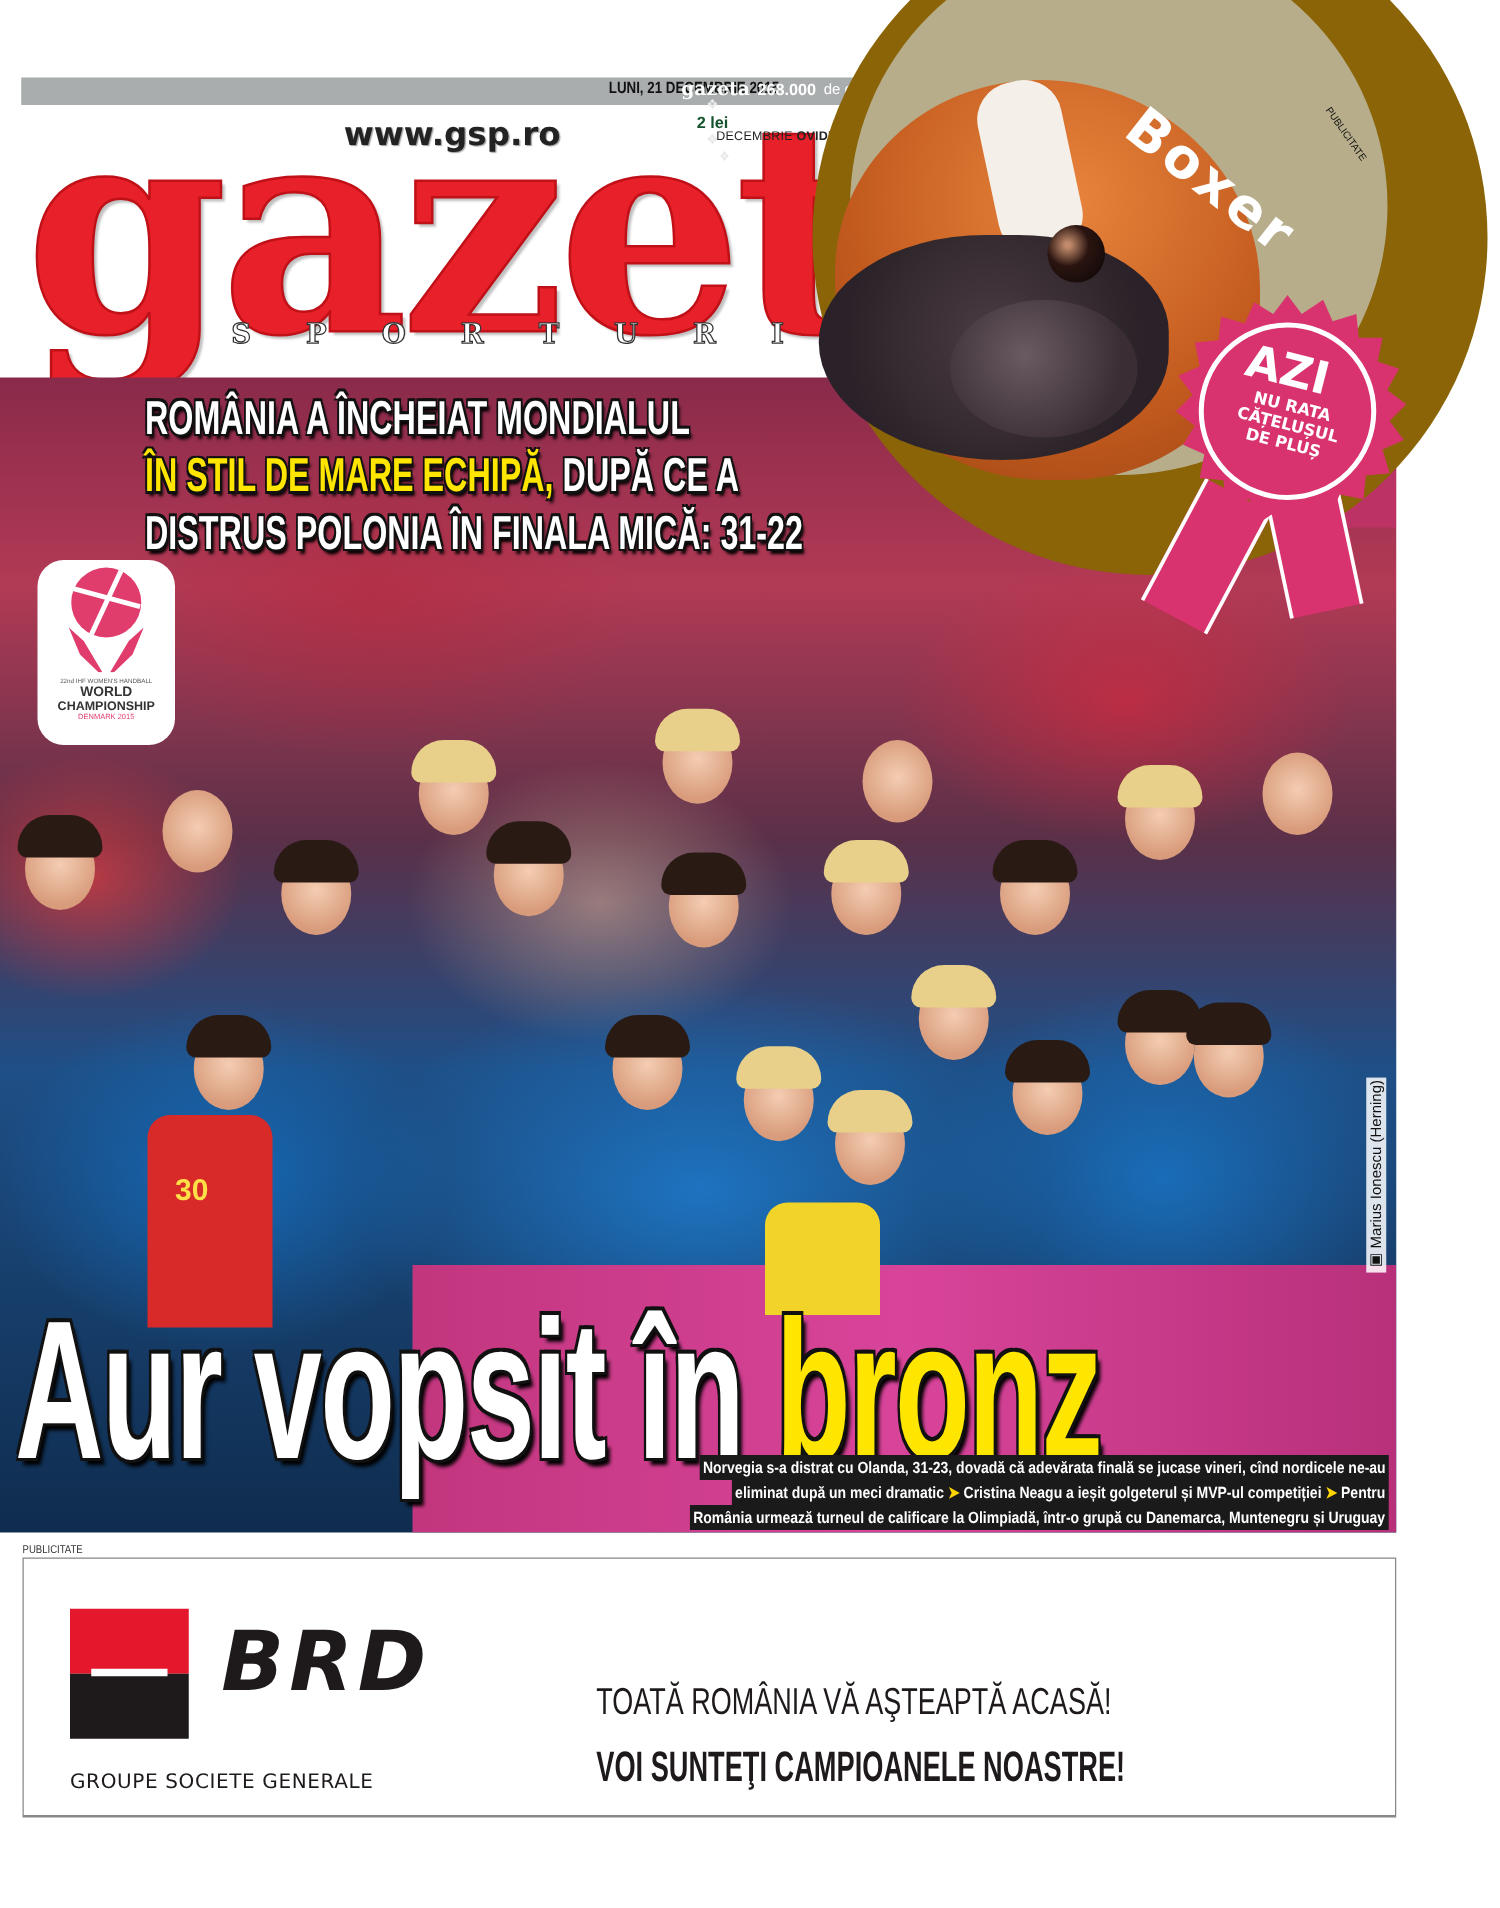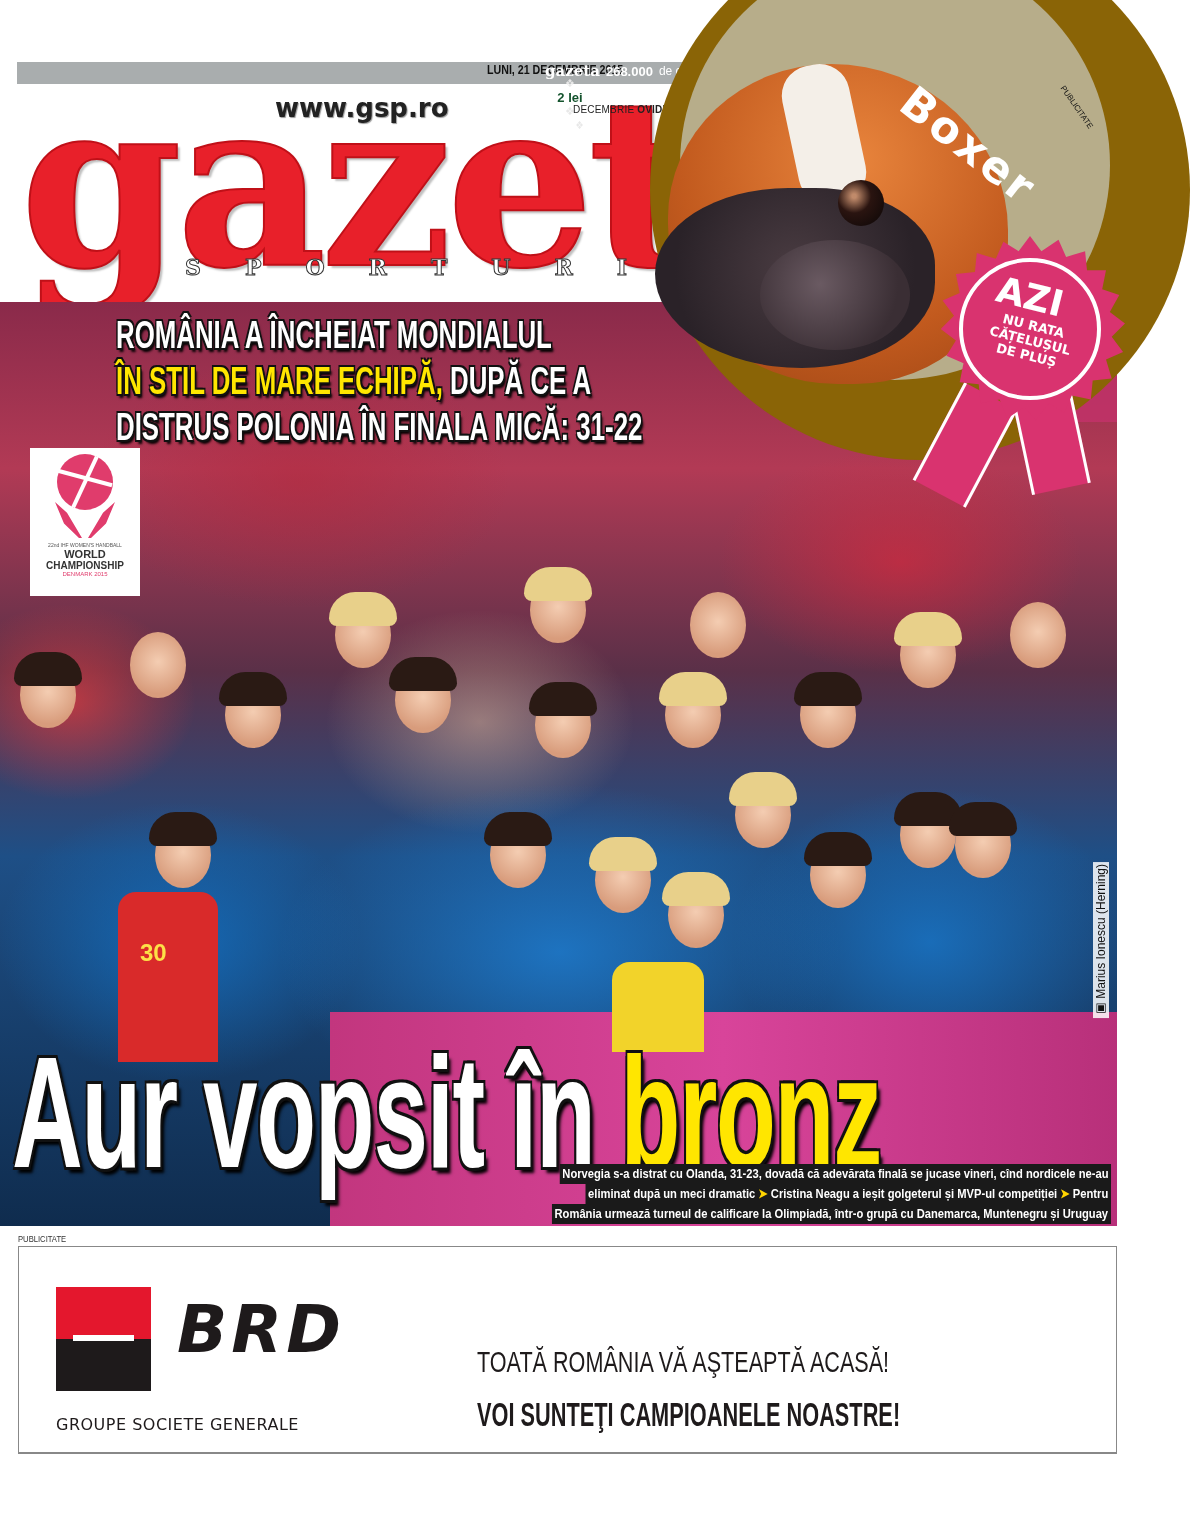--- a/index.html
+++ b/index.html
@@ -42,21 +42,21 @@
   .face { position: absolute; width: 56px; height: 66px; border-radius: 50%; background: radial-gradient(circle at 50% 45%, #f4cdb2, #d89c7c 70%); }
   .face.blond::before { content: ""; position: absolute; left: -6px; top: -10px; width: 68px; height: 34px; border-radius: 34px 34px 10px 10px; background: #e8d08a; }
   .face.dark::before { content: ""; position: absolute; left: -6px; top: -10px; width: 68px; height: 34px; border-radius: 34px 34px 10px 10px; background: #2a1a14; }
   .jersey-red { position: absolute; left: 118px; top: 590px; width: 100px; height: 170px; background: #d92a2a; border-radius: 18px 18px 0 0; }
   .jersey-red span { position: absolute; left: 22px; top: 20px; color: #fde047; font-weight: bold; font-size: 24px; margin-top: 27px; }
   .jersey-yellow { position: absolute; left: 612px; top: 660px; width: 92px; height: 90px; background: #f2d32a; border-radius: 18px 18px 0 0; }
 
   .headline-top { position: absolute; left: 20px; top: 10px; width: 600px; text-align: center; font-family: "Liberation Sans", sans-serif; font-weight: bold; font-size: 38px; line-height: 46px; color: #fff; transform: scaleX(0.68); transform-origin: 300px 0; white-space: nowrap; text-shadow: -2px -2px 0 #111, 2px -2px 0 #111, -2px 2px 0 #111, 2px 2px 0 #111, 3px 4px 3px #000; }
   .headline-top .yellow { color: #ffe600; }
 
-  .wc-logo { position: absolute; left: 30px; top: 146px; width: 110px; height: 148px; background: #fff; display: flex; flex-direction: column; align-items: center; padding-top: 6px; }
+  .wc-logo { position: absolute; left: 30px; top: 146px; width: 110px; height: 148px; background: #fff; display: flex; flex-direction: column; align-items: center; padding-top: 6px; border-radius: 21px; }
   .wc-logo .ball { width: 56px; height: 56px; border-radius: 50%; background: #e03c6c; position: relative; }
   .wc-logo .ball::before { content: ""; position: absolute; left: 26px; top: 0; width: 4px; height: 56px; background: #fff; transform: rotate(25deg); }
   .wc-logo .ball::after { content: ""; position: absolute; left: 0; top: 22px; width: 56px; height: 4px; background: #fff; transform: rotate(15deg); }
   .wc-logo .hands { width: 60px; height: 36px; margin-top: -8px; background: #e03c6c; clip-path: polygon(0 0, 20% 30%, 45% 100%, 55% 100%, 80% 30%, 100% 0, 85% 60%, 60% 100%, 40% 100%, 15% 60%); }
   .wc-logo .sub { font-size: 5px; color: #555; margin-top: 4px; }
   .wc-logo .t1 { font-size: 11px; font-weight: bold; color: #333; line-height: 12px; }
   .wc-logo .t2 { font-size: 10px; font-weight: bold; color: #333; line-height: 11px; }
   .wc-logo .t3 { font-size: 6px; color: #e03c6c; }
 
   .credit { position: absolute; left: 1093px; top: 560px; writing-mode: vertical-rl; transform: rotate(180deg); font-size: 12px; color: #111; background: rgba(255,255,255,0.85); padding: 2px 1px; white-space: nowrap; }

